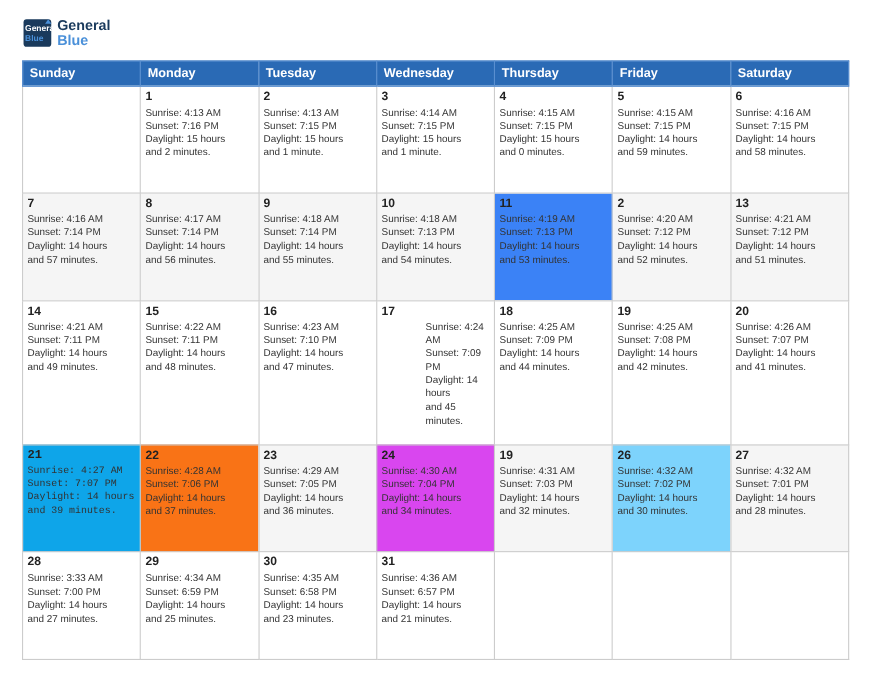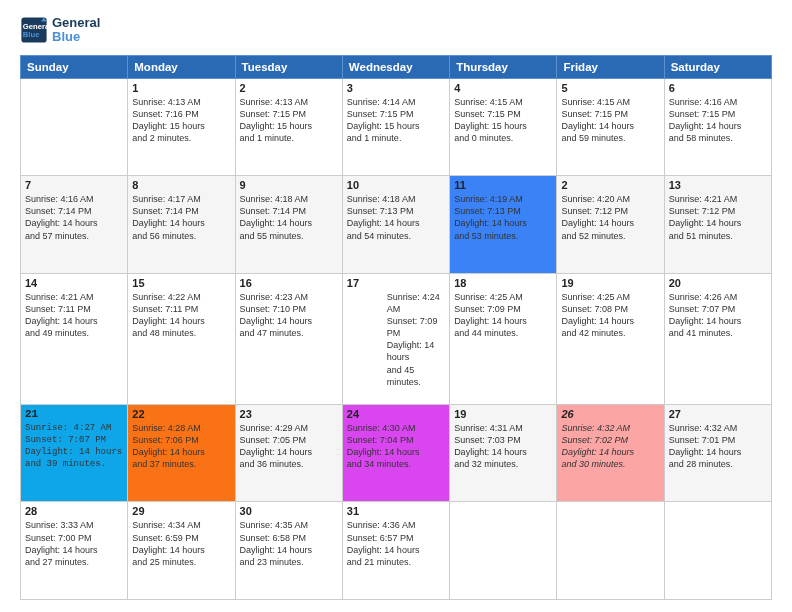--- a/index.html
+++ b/index.html
@@ -300,21 +300,21 @@
 Daylight: 14 hours
 and 34 minutes.</div>
           </td>
           <td style="background: rgb(245, 245, 245);">
             <span class="day-number">19</span>
             <div class="day-info" style="white-space: pre-line;">Sunrise: 4:31 AM
 Sunset: 7:03 PM
 Daylight: 14 hours
 and 32 minutes.</div>
           </td>
-          <td style="background: #fca5a5; font-style: italic;">
+          <td style="background: #7dd3fc;">
             <span class="day-number">26</span>
             <div class="day-info" style="white-space: pre-line;">Sunrise: 4:32 AM
 Sunset: 7:02 PM
 Daylight: 14 hours
 and 30 minutes.</div>
           </td>
           <td style="background: rgb(245, 245, 245);">
             <span class="day-number">27</span>
             <div class="day-info" style="white-space: pre-line;">Sunrise: 4:32 AM
 Sunset: 7:01 PM

